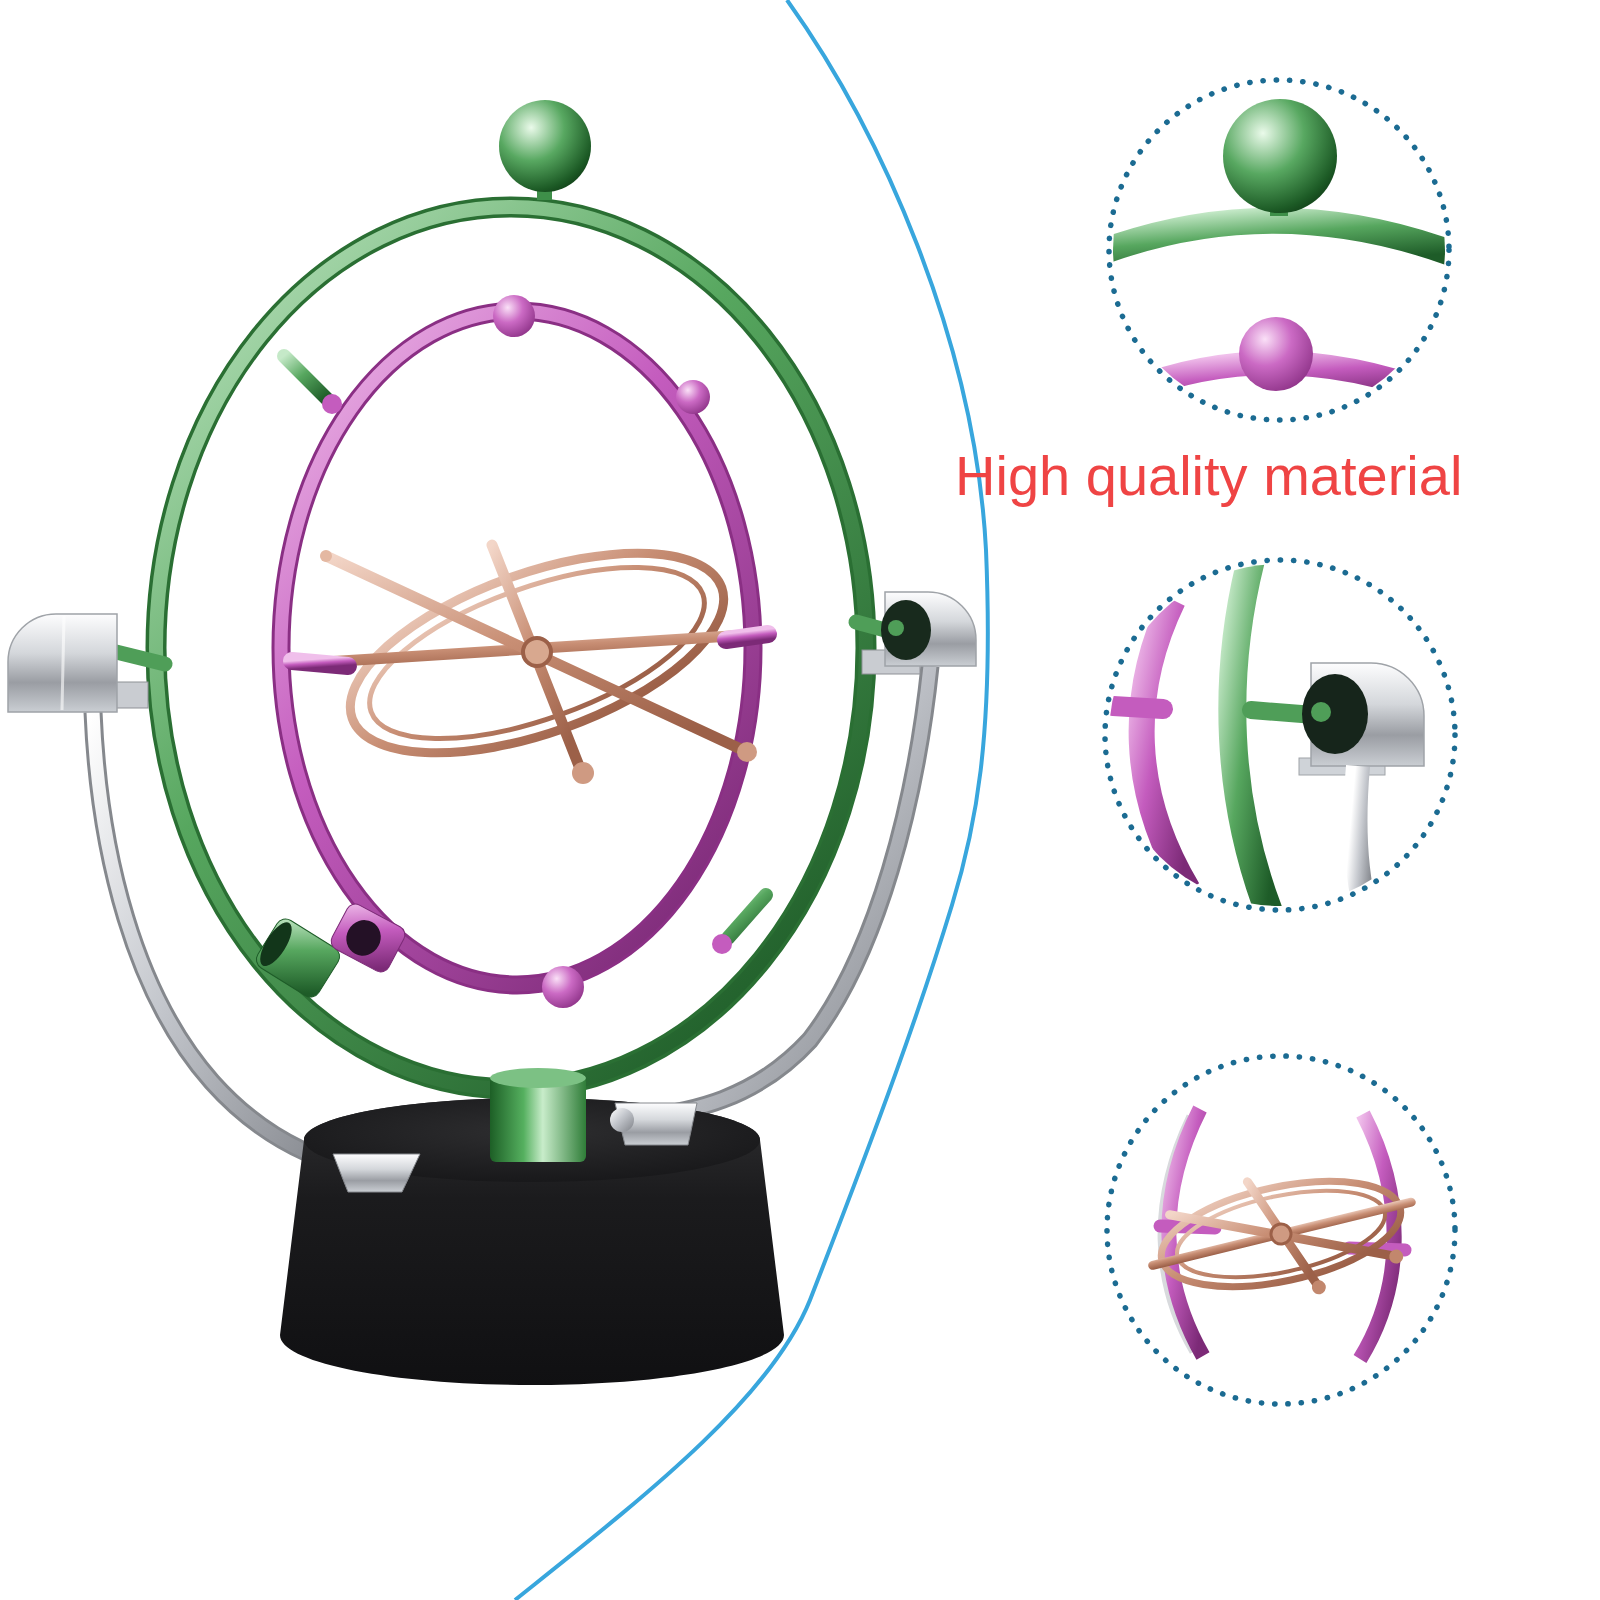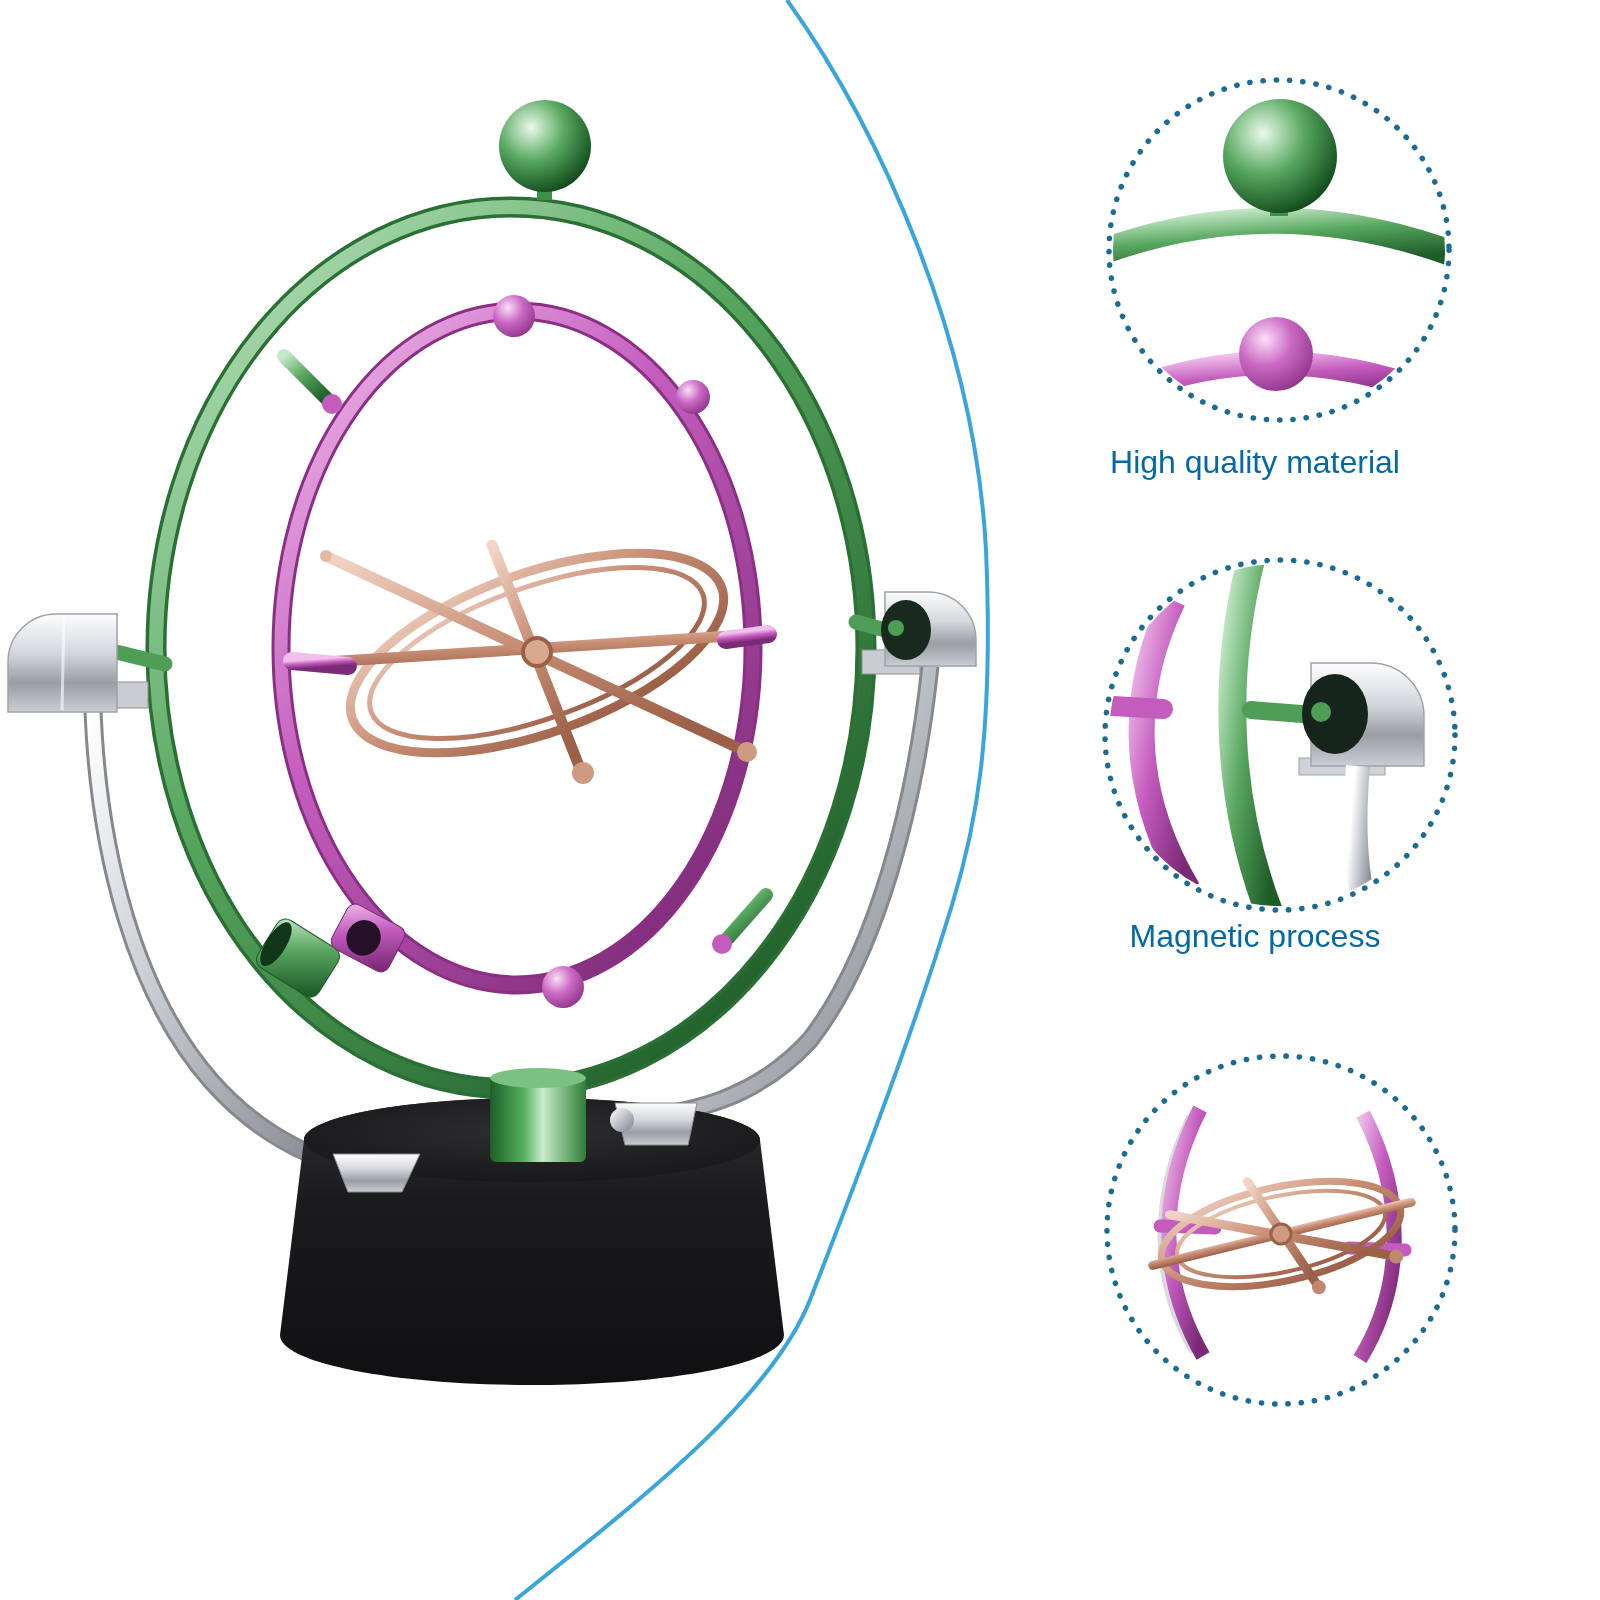--- a/index.html
+++ b/index.html
@@ -1,20 +1,20 @@
 <!DOCTYPE html>
 <html><head>
 <meta charset="utf-8">
 <style>
   html,body{margin:0;padding:0;background:#ffffff;}
   .canvas{position:relative;width:1600px;height:1600px;background:#ffffff;overflow:hidden;
           font-family:"Liberation Sans", sans-serif;}
   .stage{position:absolute;left:0;top:0;width:1600px;height:1600px;}
-  .caption{position:absolute;left:955px;width:600px;text-align:center;
-           font-size:32px;line-height:1.15;color:#0369a1;font-weight:400;
+  .caption{position:absolute;left:955px;width:600px;text-align:left;
+           font-size:56px;line-height:1.15;color:#ef4444;font-weight:400;
            font-family:"Liberation Sans", sans-serif;}
   #cap1{top:444px;}
   #cap2{top:918px;}
   #cap3{top:1402px;}
 </style>
 </head>
 <body>
 
 <div class="canvas">
 
@@ -216,14 +216,13 @@
         <circle cx="108" cy="46" r="7" fill="#c2876d"></circle>
         <circle cx="26" cy="60" r="7" fill="#c2876d"></circle>
         <circle r="10" fill="#cf9a82" stroke="#9c6048" stroke-width="3"></circle>
       </g>
     </g>
     <circle cx="176" cy="176" r="174" fill="none" stroke="#1b6b92" stroke-width="5.5" stroke-linecap="round" stroke-dasharray="0.3 13"></circle>
   </g>
 </svg>
 
   <div class="caption" id="cap1">High quality material</div>
-  <div class="caption" id="cap2">Magnetic process</div>
 </div>
 
 </body></html>

